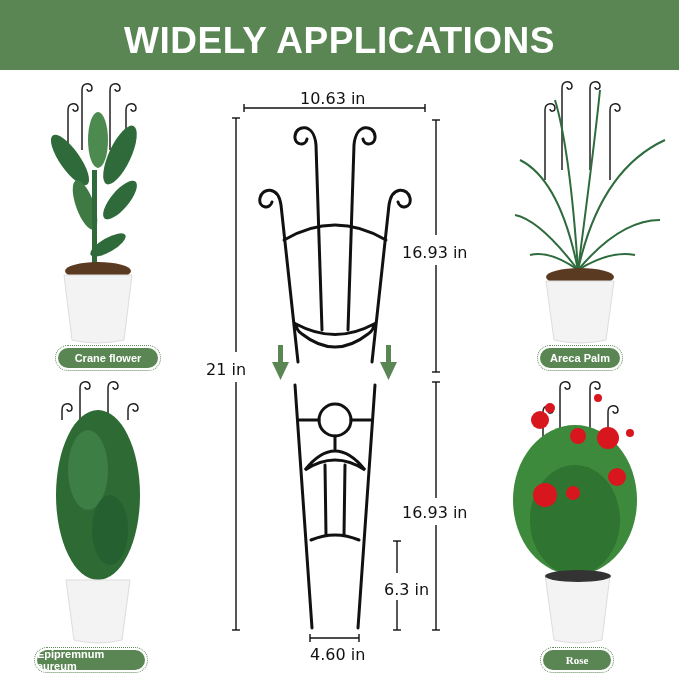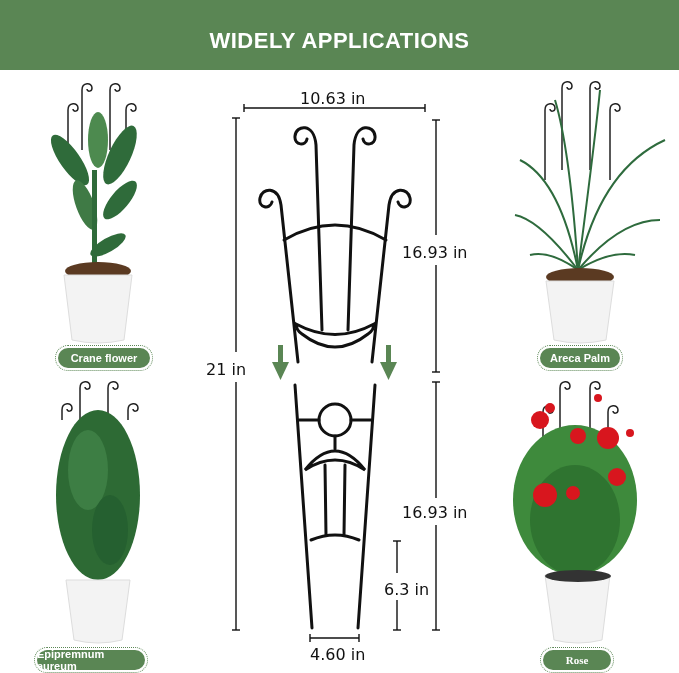--- a/index.html
+++ b/index.html
@@ -1,18 +1,18 @@
 <!DOCTYPE html>
 <html><head>
 <meta charset="utf-8">
 <style>
   html,body{margin:0;padding:0;background:#fff;}
   body{width:679px;height:673px;position:relative;overflow:hidden;font-family:"Liberation Sans",sans-serif;}
   .banner{position:absolute;left:0;top:0;width:679px;height:70px;background:#5a8654;display:flex;align-items:center;justify-content:center;}
-  .banner-title{color:#fff;font-weight:bold;font-size:22px;letter-spacing:0.5px;font-family:"Liberation Sans",sans-serif;margin-top:12px;}
+  .banner-title{color:#fff;font-weight:bold;font-size:37px;letter-spacing:0.5px;font-family:"Liberation Sans",sans-serif;margin-top:12px;}
   .label{position:absolute;height:20px;border-radius:10px;background:#5a8654;color:#fff;font-weight:bold;font-size:11px;display:flex;align-items:center;justify-content:center;outline:1px dotted #5a8654;outline-offset:2px;font-family:"Liberation Sans",sans-serif;}
   .dim{position:absolute;font-size:16px;color:#111;font-family:"DejaVu Sans",sans-serif;}
   svg{position:absolute;left:0;top:0;}
 </style>
 </head>
 <body>
 
 <div class="banner">
   <span class="banner-title">WIDELY APPLICATIONS</span>
 </div>
@@ -155,16 +155,16 @@
   </g>
 </svg>
 
 <span class="dim" style="left:300px;top:89px;">10.63 in</span>
 <span class="dim" style="left:206px;top:360px;">21 in</span>
 <span class="dim" style="left:402px;top:243px;">16.93 in</span>
 <span class="dim" style="left:402px;top:503px;">16.93 in</span>
 <span class="dim" style="left:384px;top:580px;">6.3 in</span>
 <span class="dim" style="left:310px;top:645px;">4.60 in</span>
 
-<div class="label" style="left:58px;top:348px;width:92px;">Crane flower</div>
+<div class="label" style="left:58px;top:348px;width:100px;">Crane flower</div>
 <div class="label" style="left:540px;top:348px;width:80px;text-align:right;">Areca Palm</div>
 <div class="label" style="left:37px;top:650px;width:108px;">Epipremnum aureum</div>
 <div class="label" style="left:543px;top:650px;width:68px;font-family:Liberation Serif, serif;">Rose</div>
 
 </body></html>

